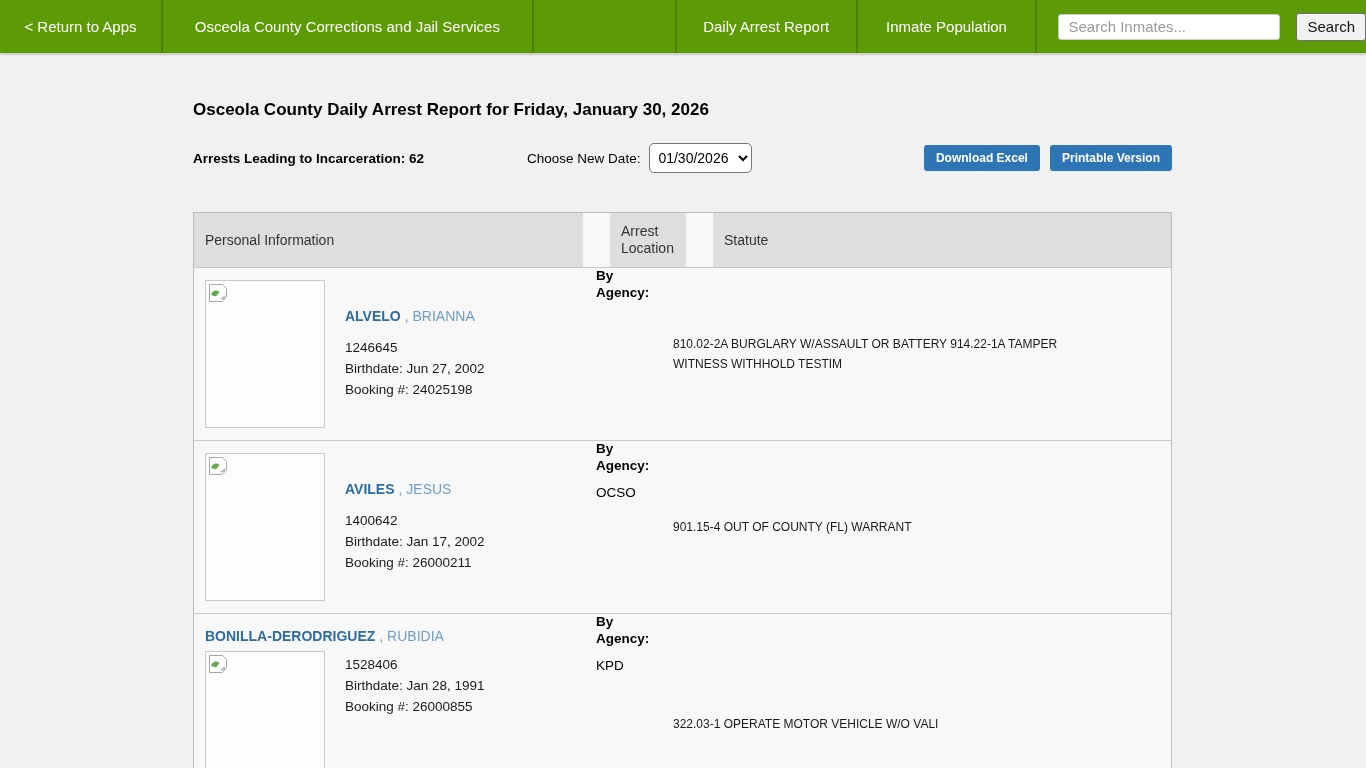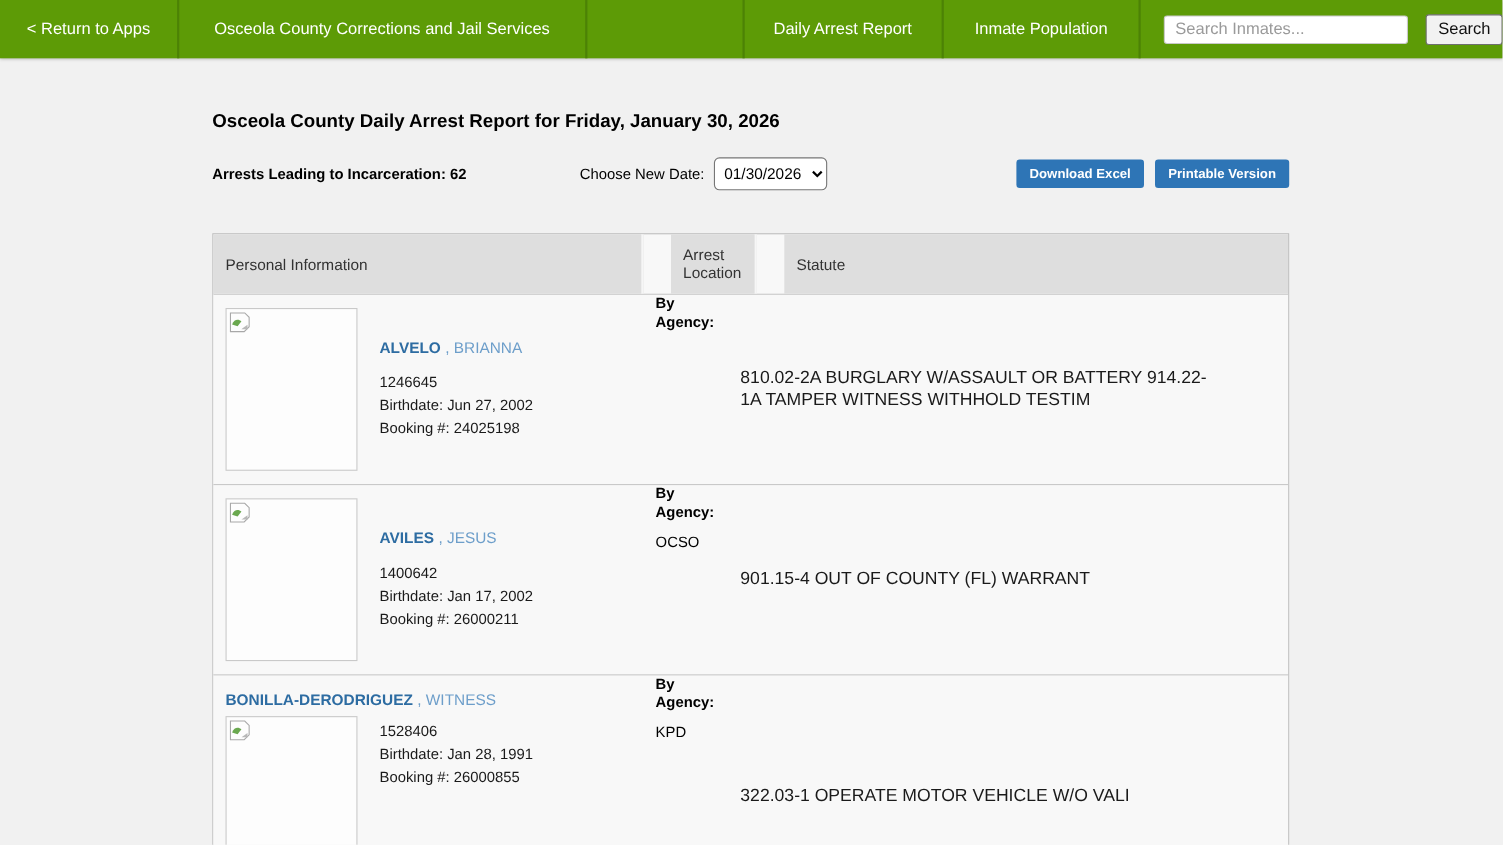--- a/index.html
+++ b/index.html
@@ -65,21 +65,21 @@
   .details { margin-top:13px; font-size:13.5px; color:#1a1a1a; line-height:21px; }
 
   .name-top-block { margin:2px 0 7px 0; }
   .name-top .info { padding-top:3px; }
 
   .cell-location { display:flex; flex-direction:column; justify-content:flex-start;
                    font-size:13.5px; padding-left:11px; color:#000; }
   .by-agency { font-weight:bold; line-height:16.5px; width:62px; }
   .agency { margin-top:11px; }
 
-  .cell-statute { display:flex; align-items:center; font-size:16px; color:#1a1a1a;
+  .cell-statute { display:flex; align-items:center; font-size:12px; color:#1a1a1a;
                   padding:10px 56px 10px 10px; line-height:20px; }
 </style>
 </head>
 <body>
 
 <div class="nav">
   <div class="nav-item w-return">&lt; Return to Apps</div>
   <div class="nav-item w-brand">Osceola County Corrections and Jail Services</div>
   <div class="nav-item w-spacer"></div>
   <div class="nav-item w-daily">Daily Arrest Report</div>
@@ -173,21 +173,21 @@
         <div class="agency">OCSO</div>
       </div>
       <div class="cell-statute">
         <span>901.15-4 OUT OF COUNTY (FL) WARRANT</span>
       </div>
     </div>
 
     <div class="row row-h3">
       <div class="cell-personal name-top">
         <div class="name name-top-block">
-          <span class="name-last">BONILLA-DERODRIGUEZ</span><span class="name-first">, WITNESS</span>
+          <span class="name-last">BONILLA-DERODRIGUEZ</span><span class="name-first">, RUBIDIA</span>
         </div>
         <div class="personal-flex">
           <div class="photo">
             <svg width="20" height="20" viewBox="0 0 20 20">
               <path d="M1.5 1.5 H14.5 L18.5 5.5 V14 L14 18.5 H1.5 Z" fill="#fdfdfd" stroke="#a8a8a8"></path>
               <path d="M3 12 C5 6.5 9 7 11.5 9 L8 13.5 Z" fill="#6aa84f"></path>
               <path d="M12.5 15.5 l4.5 -3.2 v4 h-5.5 z" fill="#b9b9b9"></path>
             </svg>
           </div>
           <div class="info">

